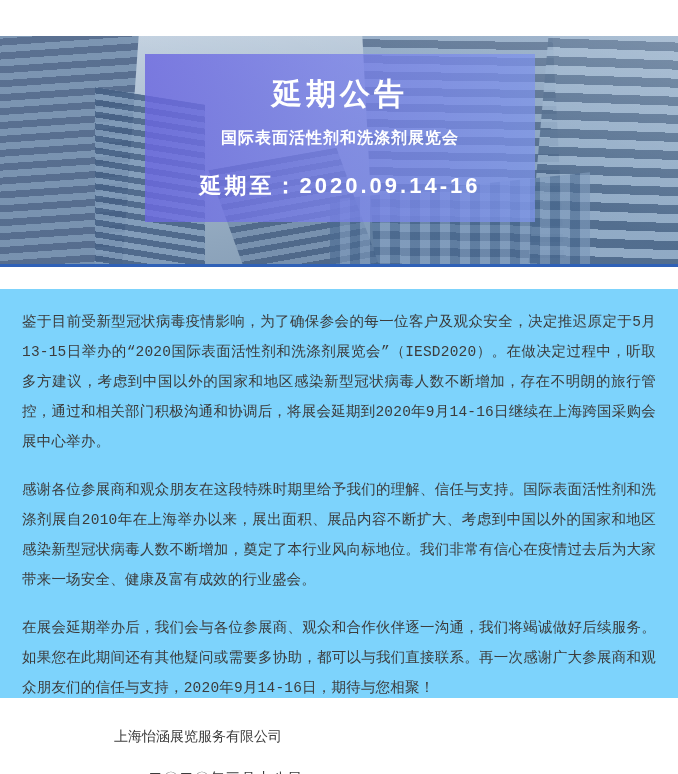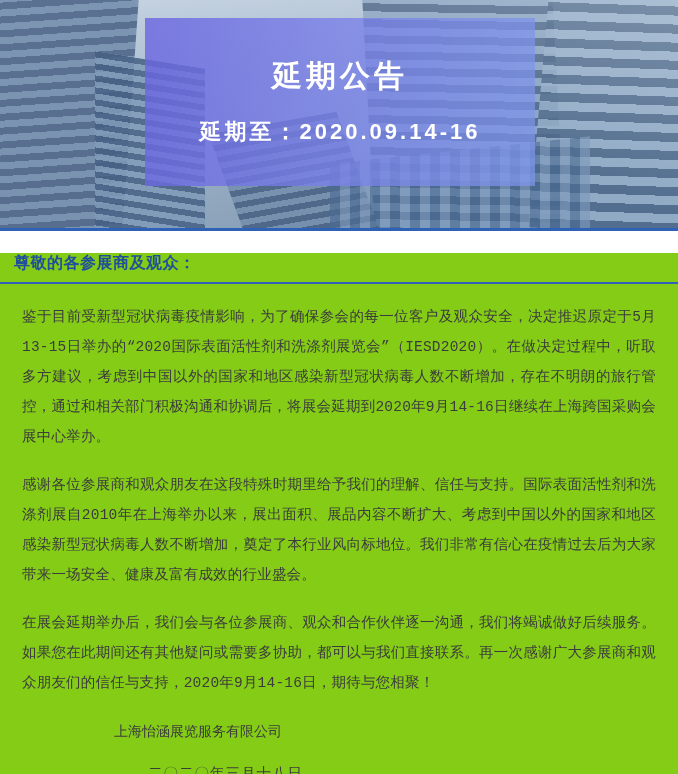--- a/index.html
+++ b/index.html
@@ -10,22 +10,23 @@
     width: 678px;
     height: 774px;
     background: #ffffff;
     font-family: "Liberation Sans", sans-serif;
     color: #3a3a3a;
     overflow: hidden;
   }
   .page {
     position: relative;
     width: 678px;
-    height: 774px;
-    background: #84cc16;
+    height: 662px;
+    background: #7dd3fc;
+    margin-top: 36px;
   }
 
   
   .hero {
     position: relative;
     width: 678px;
     height: 228px;
     overflow: hidden;
     background: #93a7bd;
   }
@@ -186,31 +187,28 @@
     <div class="tower t1"></div>
     <div class="tower t3"></div>
     <div class="tower t4"></div>
     <div class="tower t2"></div>
     <div class="tower t5"></div>
     <div class="tower t6"></div>
     <div class="hero-haze"></div>
 
     <div class="hero-panel">
       <div class="hero-title">延期公告</div>
+      <div class="hero-sub">国际表面活性剂和洗涤剂展览会</div>
       <div class="hero-date">延期至：2020.09.14-16</div>
     </div>
   </div>
 
   <div class="rule-top"></div>
   <div class="rule-gap"></div>
 
-  <div class="salutation-wrap">
-    <div class="salutation">尊敬的各参展商及观众：</div>
-    <div class="rule-under"></div>
-  </div>
 
   <div class="body">
     <p class="para">鉴于目前受新型冠状病毒疫情影响，为了确保参会的每一位客户及观众安全，决定推迟原定于5月13-15日举办的“2020国际表面活性剂和洗涤剂展览会”（IESD2020）。在做决定过程中，听取多方建议，考虑到中国以外的国家和地区感染新型冠状病毒人数不断增加，存在不明朗的旅行管控，通过和相关部门积极沟通和协调后，将展会延期到2020年9月14-16日继续在上海跨国采购会展中心举办。</p>
     <p class="para">感谢各位参展商和观众朋友在这段特殊时期里给予我们的理解、信任与支持。国际表面活性剂和洗涤剂展自2010年在上海举办以来，展出面积、展品内容不断扩大、考虑到中国以外的国家和地区感染新型冠状病毒人数不断增加，奠定了本行业风向标地位。我们非常有信心在疫情过去后为大家带来一场安全、健康及富有成效的行业盛会。</p>
     <p class="para">在展会延期举办后，我们会与各位参展商、观众和合作伙伴逐一沟通，我们将竭诚做好后续服务。如果您在此期间还有其他疑问或需要多协助，都可以与我们直接联系。再一次感谢广大参展商和观众朋友们的信任与支持，2020年9月14-16日，期待与您相聚！</p>
     <p class="sign">上海怡涵展览服务有限公司</p>
     <p class="date">二〇二〇年三月十八日</p>
   </div>
 
 </div>

